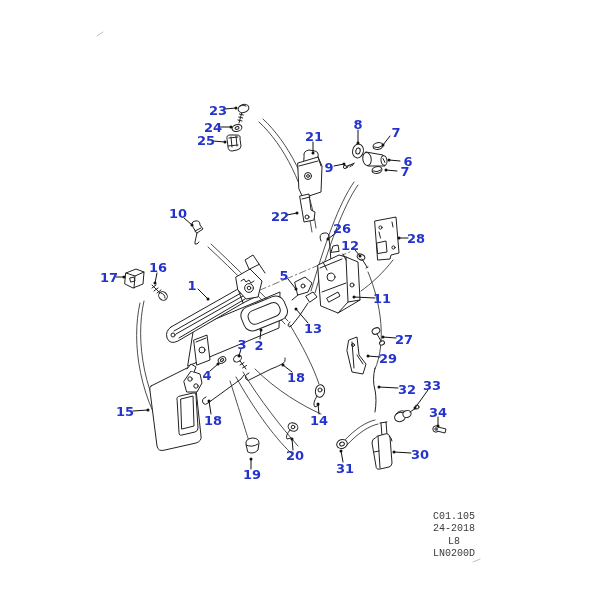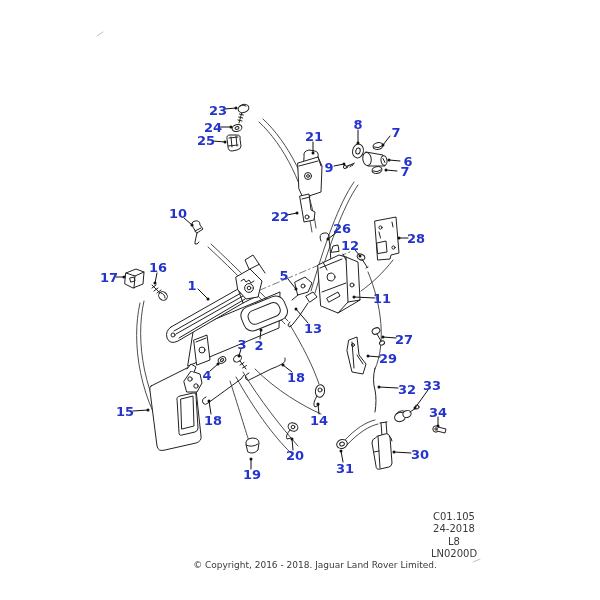--- a/index.html
+++ b/index.html
@@ -18,21 +18,21 @@
   #diagram .faint{stroke:#bfbfbf;}
   #callouts text{
     font-family:"DejaVu Sans","Liberation Sans",sans-serif;
     font-size:13px;font-weight:bold;text-anchor:middle;dominant-baseline:central;
     stroke:none;
   }
   #callouts line{stroke:#111;stroke-width:1;}
   #callouts circle{stroke:none;fill:#111;}
   .titleblock{
     position:absolute;top:511px;left:404px;width:100px;text-align:center;
-    font-size:10px;line-height:12.3px;color:#3a3a3a;
+    font-size:10px;line-height:12.3px;color:#3a3a3a;font-family:Liberation Mono, monospace;
   }
   .copyright{
     position:absolute;top:560px;left:155px;width:320px;text-align:center;
     font-size:9px;color:#3a3a3a;
   }
 </style>
 </head>
 <body>
 
 <div class="page">
@@ -407,15 +407,14 @@
       </g>
   </svg>
 
   <div class="titleblock">
     <div>C01.105</div>
     <div>24-2018</div>
     <div>L8</div>
     <div>LN0200D</div>
   </div>
 
-  <div class="copyright">© Copyright, 2016 - 2018. Jaguar Land Rover Limited.</div>
 
 </div>
 
 </body></html>

